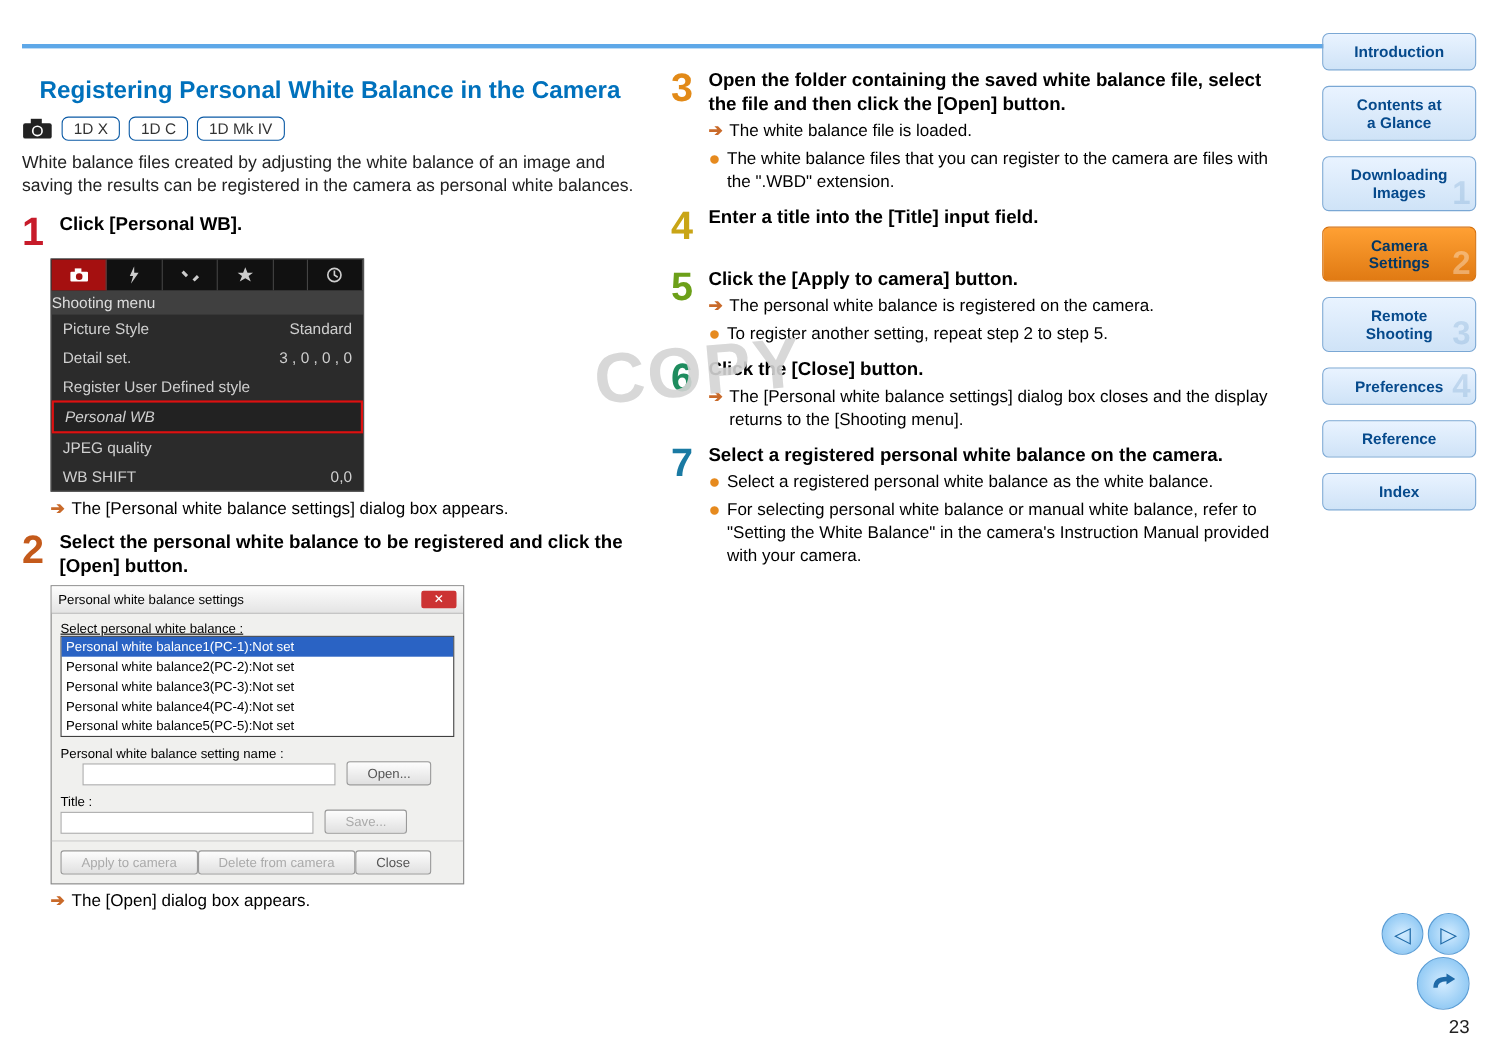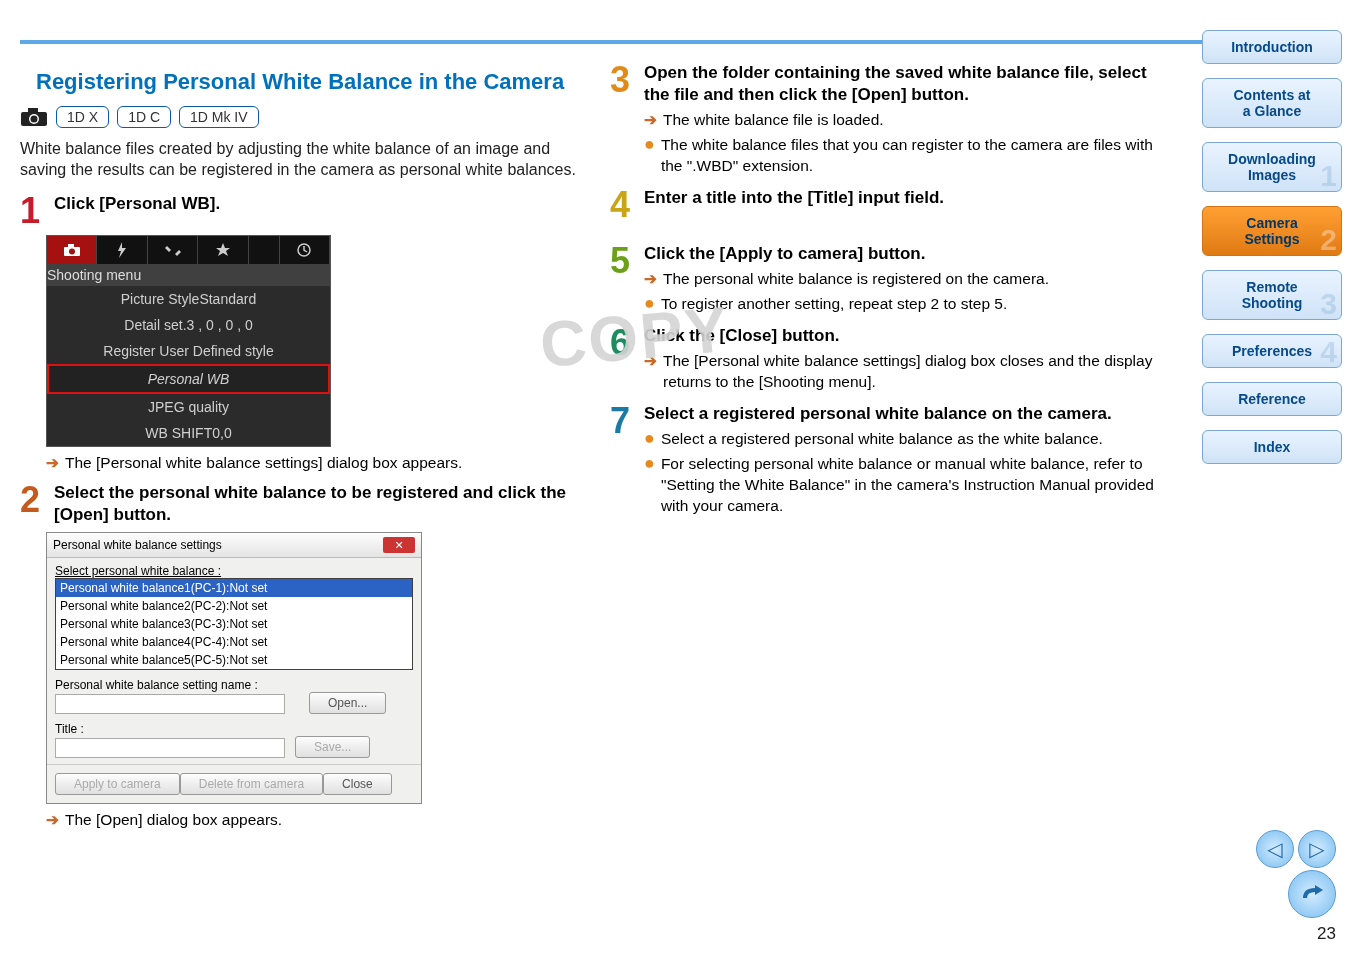--- a/index.html
+++ b/index.html
@@ -5,21 +5,21 @@
   * { margin: 0; padding: 0; box-sizing: border-box; }
   body { font-family: Arial, Helvetica, sans-serif; width: 1350px; height: 954px; background: #fff; position: relative; overflow: hidden; }
 
   .top-stripe { height: 24px; background: #fff; border-bottom: 4px solid #5ea8e8; margin: 20px 20px 0 20px; }
 
   .page { display: flex; padding: 10px 0 0 20px; }
   .left-col { width: 590px; padding-right: 30px; }
   .right-col { width: 560px; padding-right: 10px; }
   .side-nav { width: 140px; position: absolute; right: 8px; top: 30px; }
 
-  .section-title { color: #0071bc; font-size: 22px; font-weight: bold; margin: 14px 0 10px 16px; line-height: 1.25; }
+  .section-title { color: #0071bc; font-size: 22px; font-weight: bold; margin: 14px 0 10px 0; line-height: 1.25; text-align: center; }
 
   .camera-tags { display: flex; align-items: center; gap: 8px; margin-bottom: 10px; }
   .cam-icon svg { display: block; }
   .tag { display: inline-block; border: 1.5px solid #0b5aa5; border-radius: 6px; color: #333; font-size: 14px; padding: 2px 10px; font-weight: 500; }
 
   .body-text { font-size: 16px; color: #222; line-height: 1.35; margin-bottom: 12px; }
 
   .step { display: flex; gap: 10px; margin: 8px 0 4px 0; }
   .step-num { font-size: 36px; font-weight: bold; line-height: 1; width: 24px; }
   .step .content { flex: 1; }
@@ -37,21 +37,21 @@
   .num-c6 { color: #1e8c5e; }
   .num-c7 { color: #1a7aa3; }
 
   
   .menu-panel { width: 285px; background: #2b2b2b; border: 1px solid #555; margin: 6px 0 6px 26px; font-size: 14px; }
   .menu-tabs { display: flex; background: #111; height: 28px; }
   .menu-tab { flex: 1; border-right: 1px solid #444; display: flex; align-items: center; justify-content: center; }
   .menu-tab.red { background: #a51010; }
   .menu-tabs svg { display: block; }
   .menu-sub { background: #404040; color: #ddd; padding: 3px 0; font-size: 14px; }
-  .menu-row { display: flex; justify-content: center; color: #cfcfcf; padding: 5px 10px; }
+  .menu-row { display: flex; justify-content: space-between; color: #cfcfcf; padding: 5px 10px; }
   .menu-row.highlight { border: 2px solid #d11; font-style: italic; }
   .menu-row.dark { background: #222; }
 
   .copy-mark { position: absolute; left: 540px; top: 300px; font-size: 64px; font-weight: bold; color: #d4d4d4; transform: rotate(-5deg); letter-spacing: 2px; pointer-events: none; opacity: .9; }
 
   
   .dialog { width: 376px; border: 1px solid #888; margin: 6px 0 6px 26px; font-size: 12px; background: #f0f0ee; }
   .dialog-title { background: linear-gradient(#fdfdfd,#e4e4e4); padding: 4px 6px; display: flex; justify-content: space-between; align-items: center; border-bottom: 1px solid #bbb; }
   .close-btn { background: #c33; color: #fff; width: 32px; height: 16px; border-radius: 2px; text-align: center; font-size: 11px; line-height: 16px; }
   .dialog-body { padding: 6px 8px; }
@@ -190,21 +190,21 @@
       <div class="dialog-body">
         <div style="text-decoration:underline">Select personal white balance :</div>
         <div class="list-box">
           <div class="list-item sel">Personal white balance1(PC-1):Not set</div>
           <div class="list-item">Personal white balance2(PC-2):Not set</div>
           <div class="list-item">Personal white balance3(PC-3):Not set</div>
           <div class="list-item">Personal white balance4(PC-4):Not set</div>
           <div class="list-item">Personal white balance5(PC-5):Not set</div>
         </div>
         <div class="dlg-label">Personal white balance setting name :</div>
-        <div style="display:flex;align-items:flex-end;gap:24px;">
+        <div style="display:flex;align-items:flex-end;gap:10px;margin-left:20px;">
           <div class="dlg-input"></div>
           <span class="dlg-btn">Open...</span>
         </div>
         <div class="dlg-label">Title :</div>
         <div style="display:flex;align-items:flex-end;gap:10px;">
           <div class="dlg-input"></div>
           <span class="dlg-btn disabled">Save...</span>
         </div>
       </div>
       <div class="dlg-foot">

